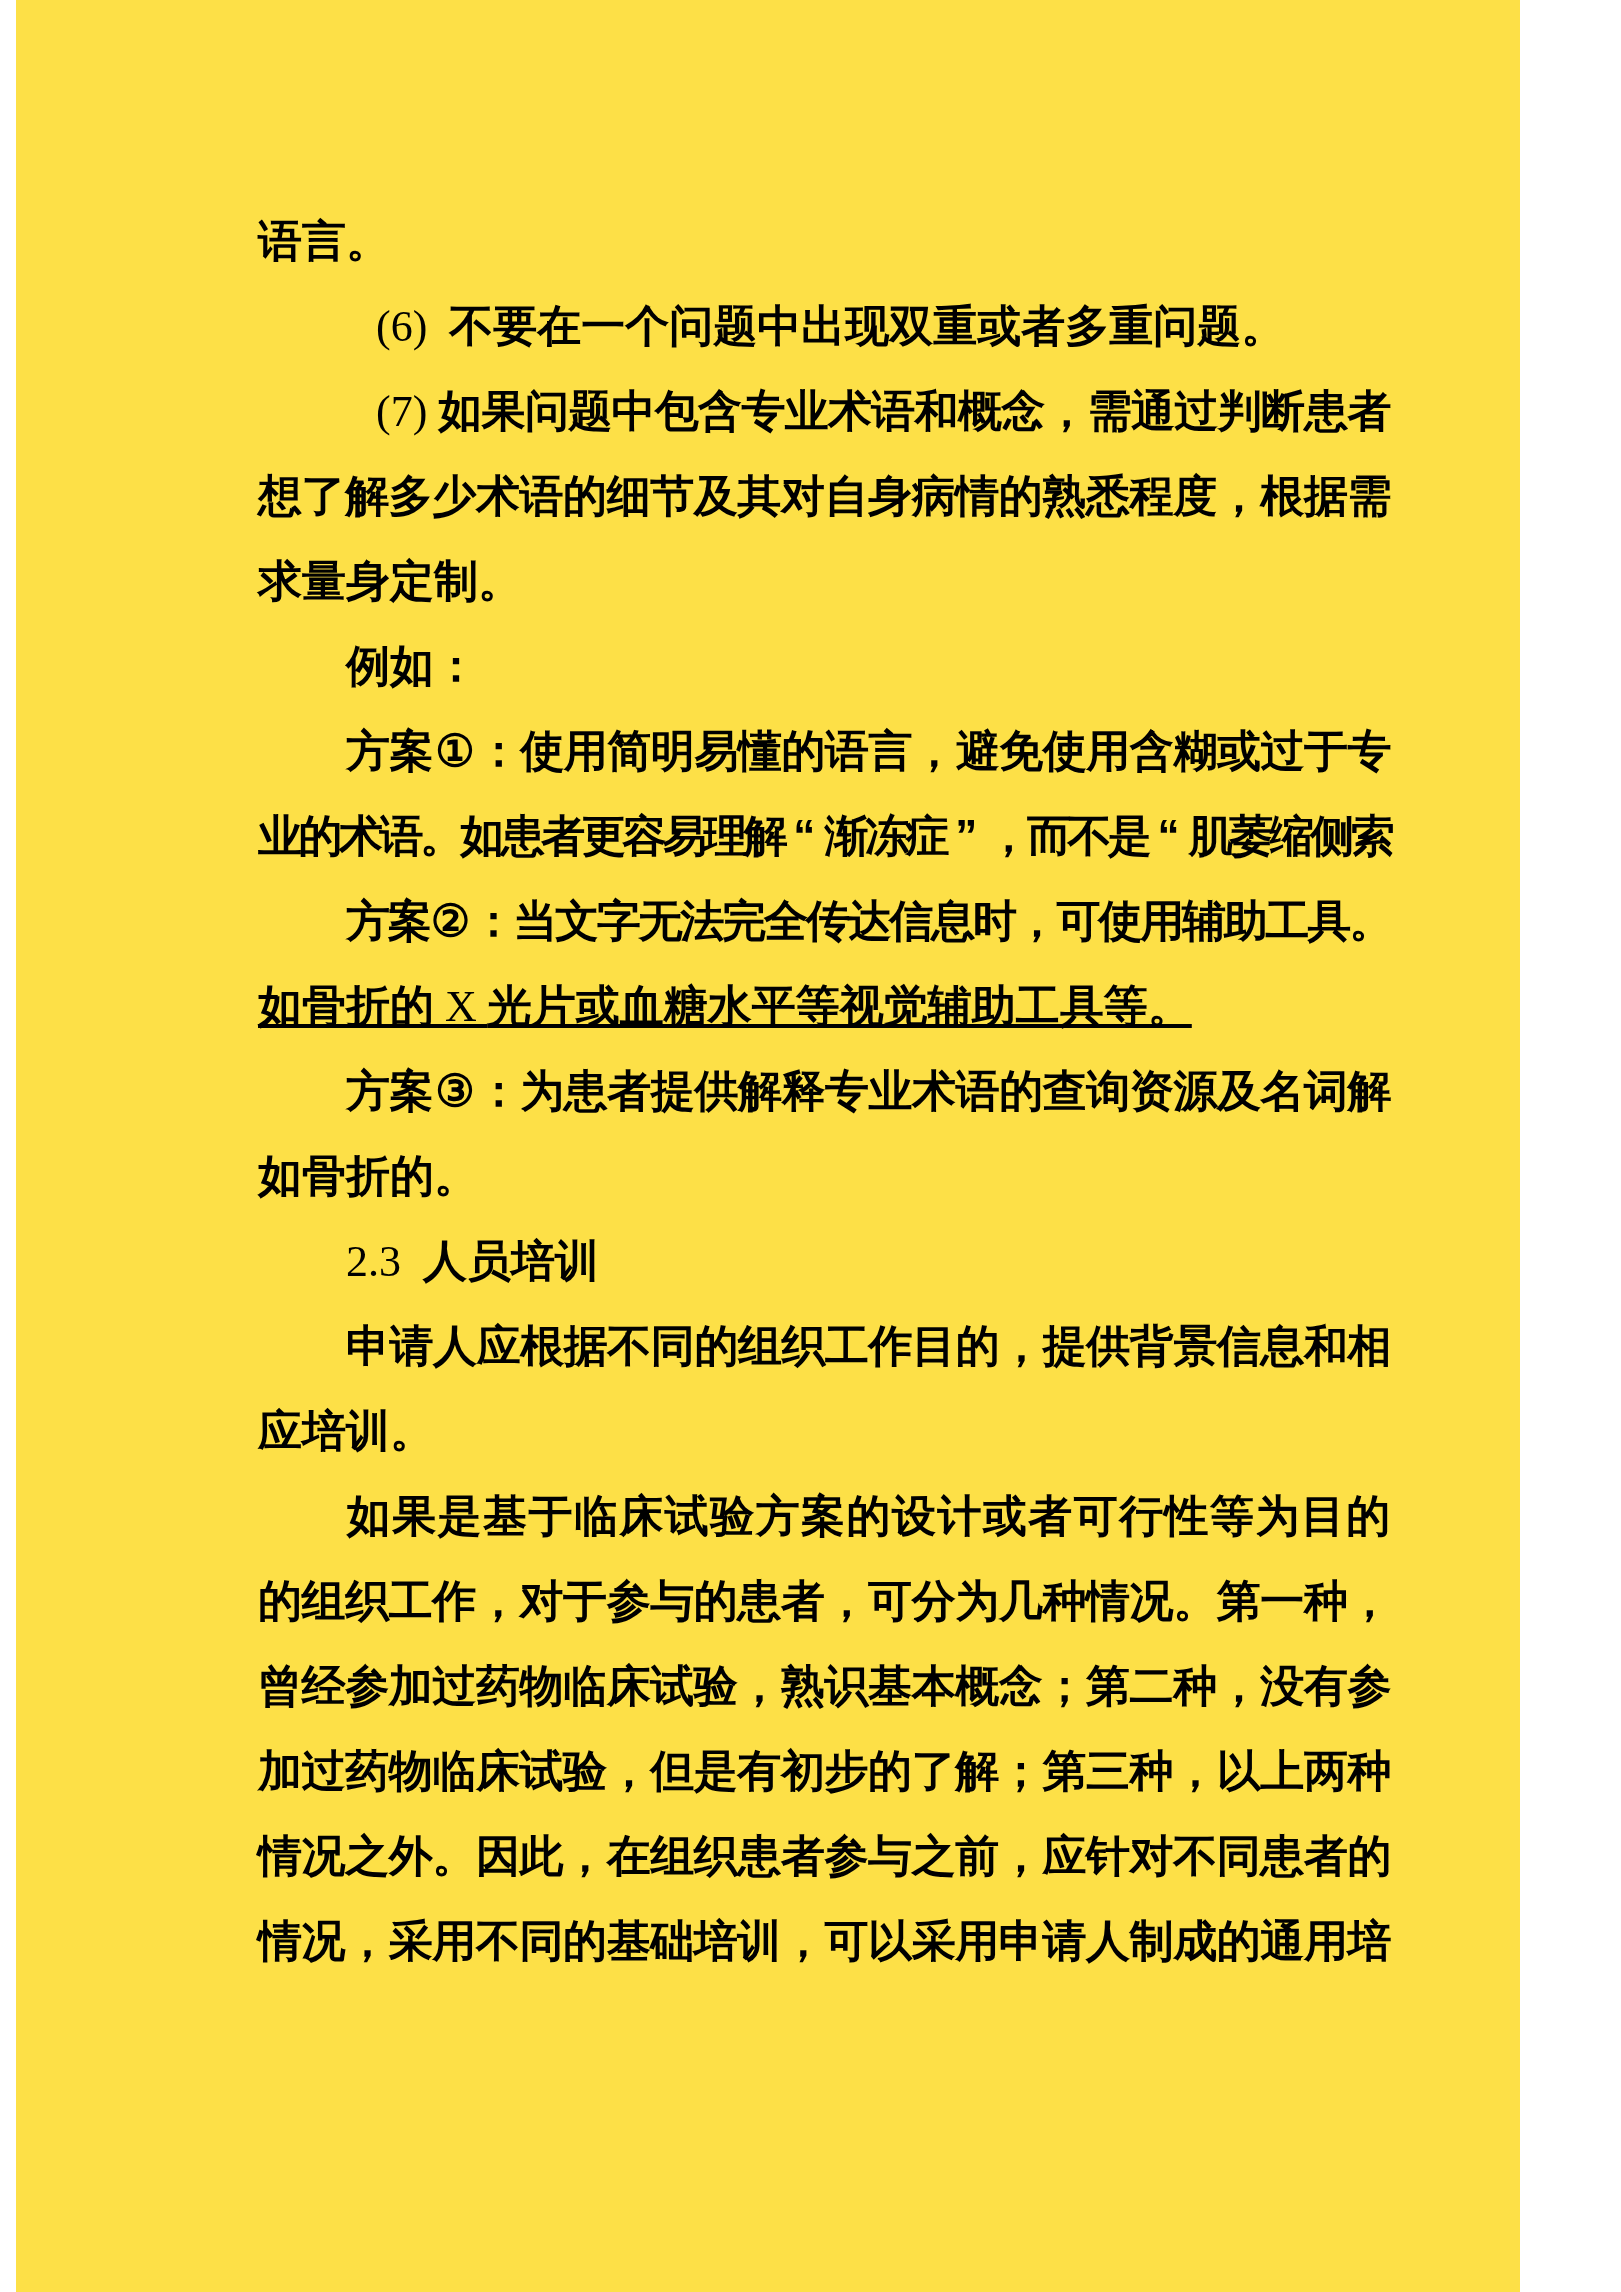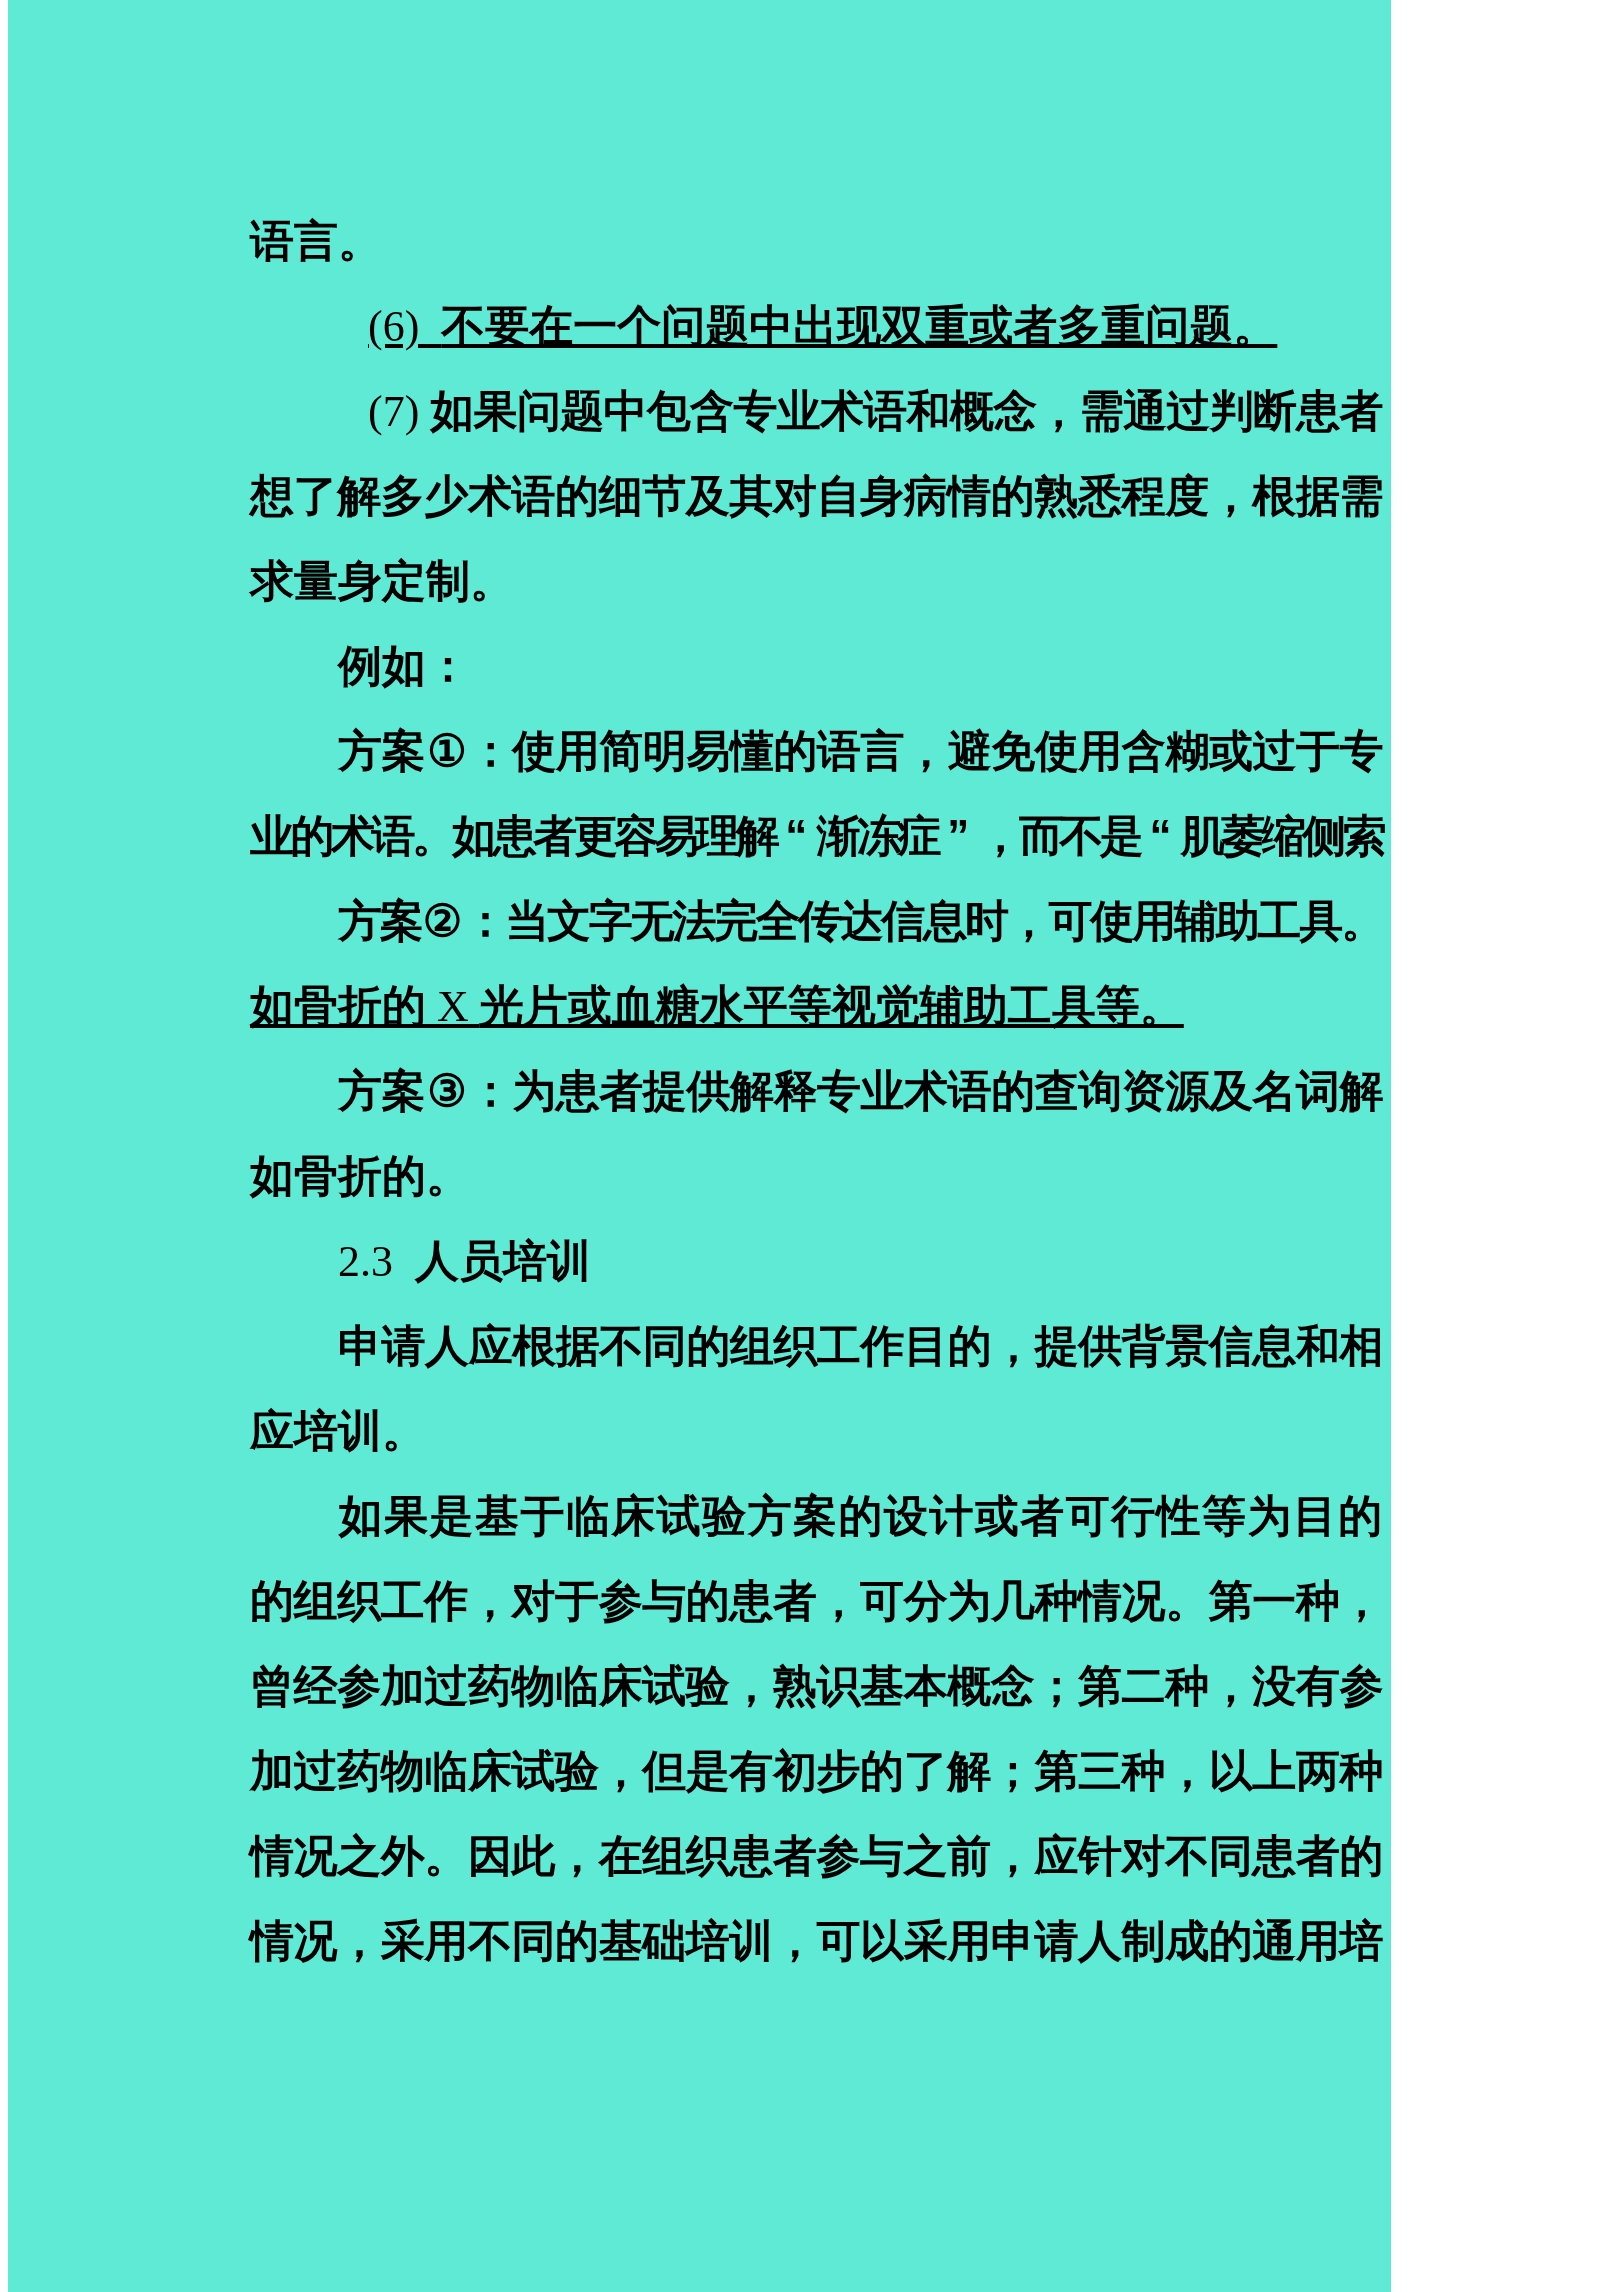--- a/index.html
+++ b/index.html
@@ -8,24 +8,24 @@
     background: #ffffff;
   }
   body {
     width: 1621px;
     height: 2293px;
     position: relative;
     overflow: hidden;
   }
   .page {
     position: absolute;
-    left: 8px; top: 0;
-    width: 1383px;
+    left: 16px; top: 0;
+    width: 1504px;
     height: 2293px;
-    background: #5eead4;
+    background: #fde047;
   }
   .content {
     position: absolute;
     left: 242px;
     top: 198px;
     width: 1133px;
     color: #000000;
   }
   .line {
     height: 85px;
@@ -52,21 +52,21 @@
     font-family: "Liberation Serif", serif;
     font-weight: 400;
   }
 </style>
 </head>
 <body>
 
 <div class="page">
   <div class="content">
       <div class="line" style="padding-left: 0px;"><span class="cjk">语言。</span></div>
-      <div class="line" style="padding-left: 118px; text-decoration: underline;"><span class="latin">(6)  </span><span class="cjk">不要在一个问题中出现双重或者多重问题。</span></div>
+      <div class="line" style="padding-left: 118px;"><span class="latin">(6)  </span><span class="cjk">不要在一个问题中出现双重或者多重问题。</span></div>
       <div class="line just" style="padding-left: 118px;"><span class="latin">(7) </span><span class="cjk">如</span><span class="cjk">果</span><span class="cjk">问</span><span class="cjk">题</span><span class="cjk">中</span><span class="cjk">包</span><span class="cjk">含</span><span class="cjk">专</span><span class="cjk">业</span><span class="cjk">术</span><span class="cjk">语</span><span class="cjk">和</span><span class="cjk">概</span><span class="cjk">念</span><span class="cjk">，</span><span class="cjk">需</span><span class="cjk">通</span><span class="cjk">过</span><span class="cjk">判</span><span class="cjk">断</span><span class="cjk">患</span><span class="cjk">者</span></div>
       <div class="line just" style="padding-left: 0px;"><span class="cjk">想</span><span class="cjk">了</span><span class="cjk">解</span><span class="cjk">多</span><span class="cjk">少</span><span class="cjk">术</span><span class="cjk">语</span><span class="cjk">的</span><span class="cjk">细</span><span class="cjk">节</span><span class="cjk">及</span><span class="cjk">其</span><span class="cjk">对</span><span class="cjk">自</span><span class="cjk">身</span><span class="cjk">病</span><span class="cjk">情</span><span class="cjk">的</span><span class="cjk">熟</span><span class="cjk">悉</span><span class="cjk">程</span><span class="cjk">度</span><span class="cjk">，</span><span class="cjk">根</span><span class="cjk">据</span><span class="cjk">需</span></div>
       <div class="line" style="padding-left: 0px;"><span class="cjk">求量身定制。</span></div>
       <div class="line" style="padding-left: 88px;"><span class="cjk">例如：</span></div>
       <div class="line just" style="padding-left: 88px;"><span class="cjk">方</span><span class="cjk">案</span><span class="cjk">①</span><span class="cjk">：</span><span class="cjk">使</span><span class="cjk">用</span><span class="cjk">简</span><span class="cjk">明</span><span class="cjk">易</span><span class="cjk">懂</span><span class="cjk">的</span><span class="cjk">语</span><span class="cjk">言</span><span class="cjk">，</span><span class="cjk">避</span><span class="cjk">免</span><span class="cjk">使</span><span class="cjk">用</span><span class="cjk">含</span><span class="cjk">糊</span><span class="cjk">或</span><span class="cjk">过</span><span class="cjk">于</span><span class="cjk">专</span></div>
       <div class="line just" style="padding-left: 0px;"><span class="cjk">业</span><span class="cjk">的</span><span class="cjk">术</span><span class="cjk">语</span><span class="cjk">。</span><span class="cjk">如</span><span class="cjk">患</span><span class="cjk">者</span><span class="cjk">更</span><span class="cjk">容</span><span class="cjk">易</span><span class="cjk">理</span><span class="cjk">解</span><span class="cjk">“</span><span class="cjk">渐</span><span class="cjk">冻</span><span class="cjk">症</span><span class="cjk">”</span><span class="cjk">，</span><span class="cjk">而</span><span class="cjk">不</span><span class="cjk">是</span><span class="cjk">“</span><span class="cjk">肌</span><span class="cjk">萎</span><span class="cjk">缩</span><span class="cjk">侧</span><span class="cjk">索</span></div>
       <div class="line just" style="padding-left: 88px;"><span class="cjk">方</span><span class="cjk">案</span><span class="cjk">②</span><span class="cjk">：</span><span class="cjk">当</span><span class="cjk">文</span><span class="cjk">字</span><span class="cjk">无</span><span class="cjk">法</span><span class="cjk">完</span><span class="cjk">全</span><span class="cjk">传</span><span class="cjk">达</span><span class="cjk">信</span><span class="cjk">息</span><span class="cjk">时</span><span class="cjk">，</span><span class="cjk">可</span><span class="cjk">使</span><span class="cjk">用</span><span class="cjk">辅</span><span class="cjk">助</span><span class="cjk">工</span><span class="cjk">具</span><span class="cjk">。</span></div>
       <div class="line" style="padding-left: 0px; text-decoration: underline;"><span class="cjk">如骨折的</span><span class="latin"> X </span><span class="cjk">光片或血糖水平等视觉辅助工具等。</span></div>
       <div class="line just" style="padding-left: 88px;"><span class="cjk">方</span><span class="cjk">案</span><span class="cjk">③</span><span class="cjk">：</span><span class="cjk">为</span><span class="cjk">患</span><span class="cjk">者</span><span class="cjk">提</span><span class="cjk">供</span><span class="cjk">解</span><span class="cjk">释</span><span class="cjk">专</span><span class="cjk">业</span><span class="cjk">术</span><span class="cjk">语</span><span class="cjk">的</span><span class="cjk">查</span><span class="cjk">询</span><span class="cjk">资</span><span class="cjk">源</span><span class="cjk">及</span><span class="cjk">名</span><span class="cjk">词</span><span class="cjk">解</span></div>
       <div class="line" style="padding-left: 0px;"><span class="cjk">如骨折的。</span></div>

